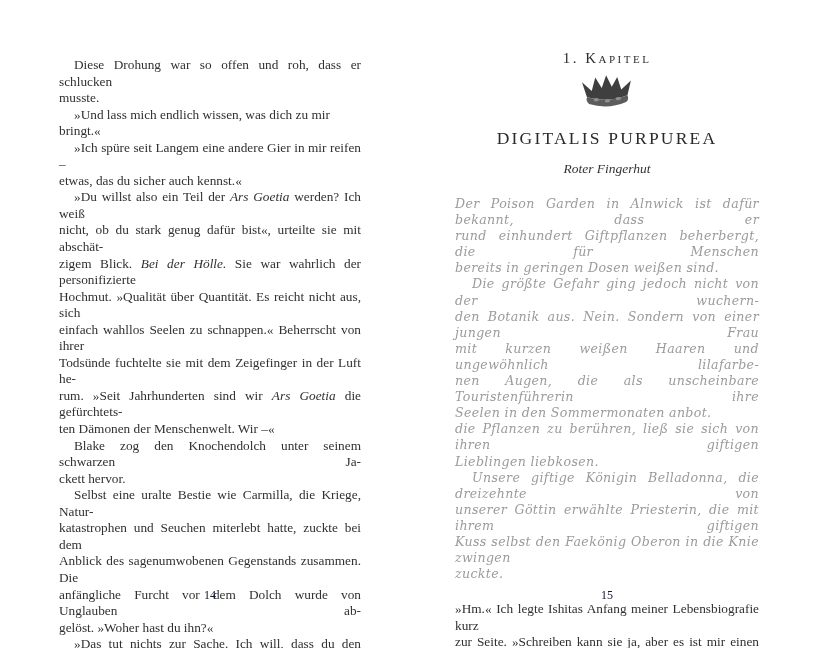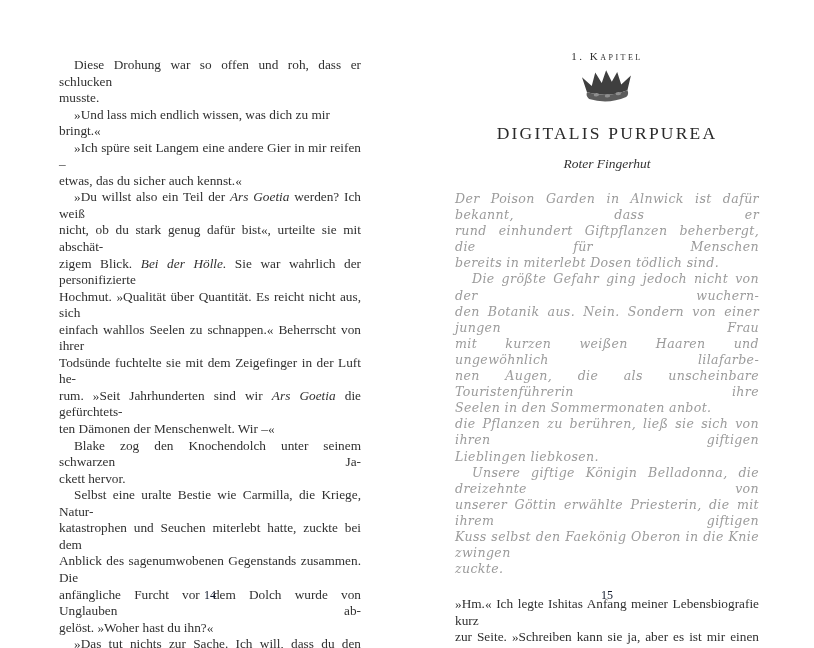--- a/index.html
+++ b/index.html
@@ -14,21 +14,21 @@
 
   .bodytext { font-size:13.3px; line-height:16.55px; color:#303030; }
   .line { min-height:16.55px; }
   .just { text-align:justify; text-align-last:justify; }
   .noj  { text-align:left; }
   .ind  { text-indent:15px; }
   .it   { font-style:italic; }
 
   .chapter-head { text-align:center; color:#2e2e2e; }
   .kicker {
-    font-variant:small-caps; font-size:11px; letter-spacing:2.5px;
+    font-variant:small-caps; font-size:15px; letter-spacing:2.5px;
   }
   .crown-wrap { margin:7px auto 4px auto; width:54px; }
   .crown-wrap svg { display:block; transform:rotate(-3deg); }
   .title {
     font-size:17.5px; letter-spacing:2.2px; margin-top:18px; color:#2a2a2a;
   }
   .subtitle { font-style:italic; font-size:13.5px; margin-top:12px; color:#333; }
 
   .letter {
     margin-top:19px;
@@ -90,21 +90,21 @@
           <ellipse cx="45" cy="29.5" rx="3.2" ry="2" fill="#8f8f8f"></ellipse>
         </svg>
       </div>
       <div class="title">DIGITALIS PURPUREA</div>
       <div class="subtitle">Roter Fingerhut</div>
     </div>
 
     <div id="letter-block" class="letter">
         <div class="line just"><span>Der Poison Garden in Alnwick ist dafür bekannt, dass er</span></div>
         <div class="line just"><span>rund einhundert Giftpflanzen beherbergt, die für Menschen</span></div>
-        <div class="line noj"><span>bereits in miterlebt Dosen tödlich sind.</span></div>
+        <div class="line noj"><span>bereits in geringen Dosen weißen sind.</span></div>
         <div class="line just ind"><span>Die größte Gefahr ging jedoch nicht von der wuchern-</span></div>
         <div class="line just"><span>den Botanik aus. Nein. Sondern von einer jungen Frau</span></div>
         <div class="line just"><span>mit kurzen weißen Haaren und ungewöhnlich lilafarbe-</span></div>
         <div class="line just"><span>nen Augen, die als unscheinbare Touristenführerin ihre</span></div>
         <div class="line noj"><span>Seelen in den Sommermonaten anbot.</span></div>
         <div class="line just"><span>die Pflanzen zu berühren, ließ sie sich von ihren giftigen</span></div>
         <div class="line noj"><span>Lieblingen liebkosen.</span></div>
         <div class="line just ind"><span>Unsere giftige Königin Belladonna, die dreizehnte von</span></div>
         <div class="line just"><span>unserer Göttin erwählte Priesterin, die mit ihrem giftigen</span></div>
         <div class="line just"><span>Kuss selbst den Faekönig Oberon in die Knie zwingen</span></div>

